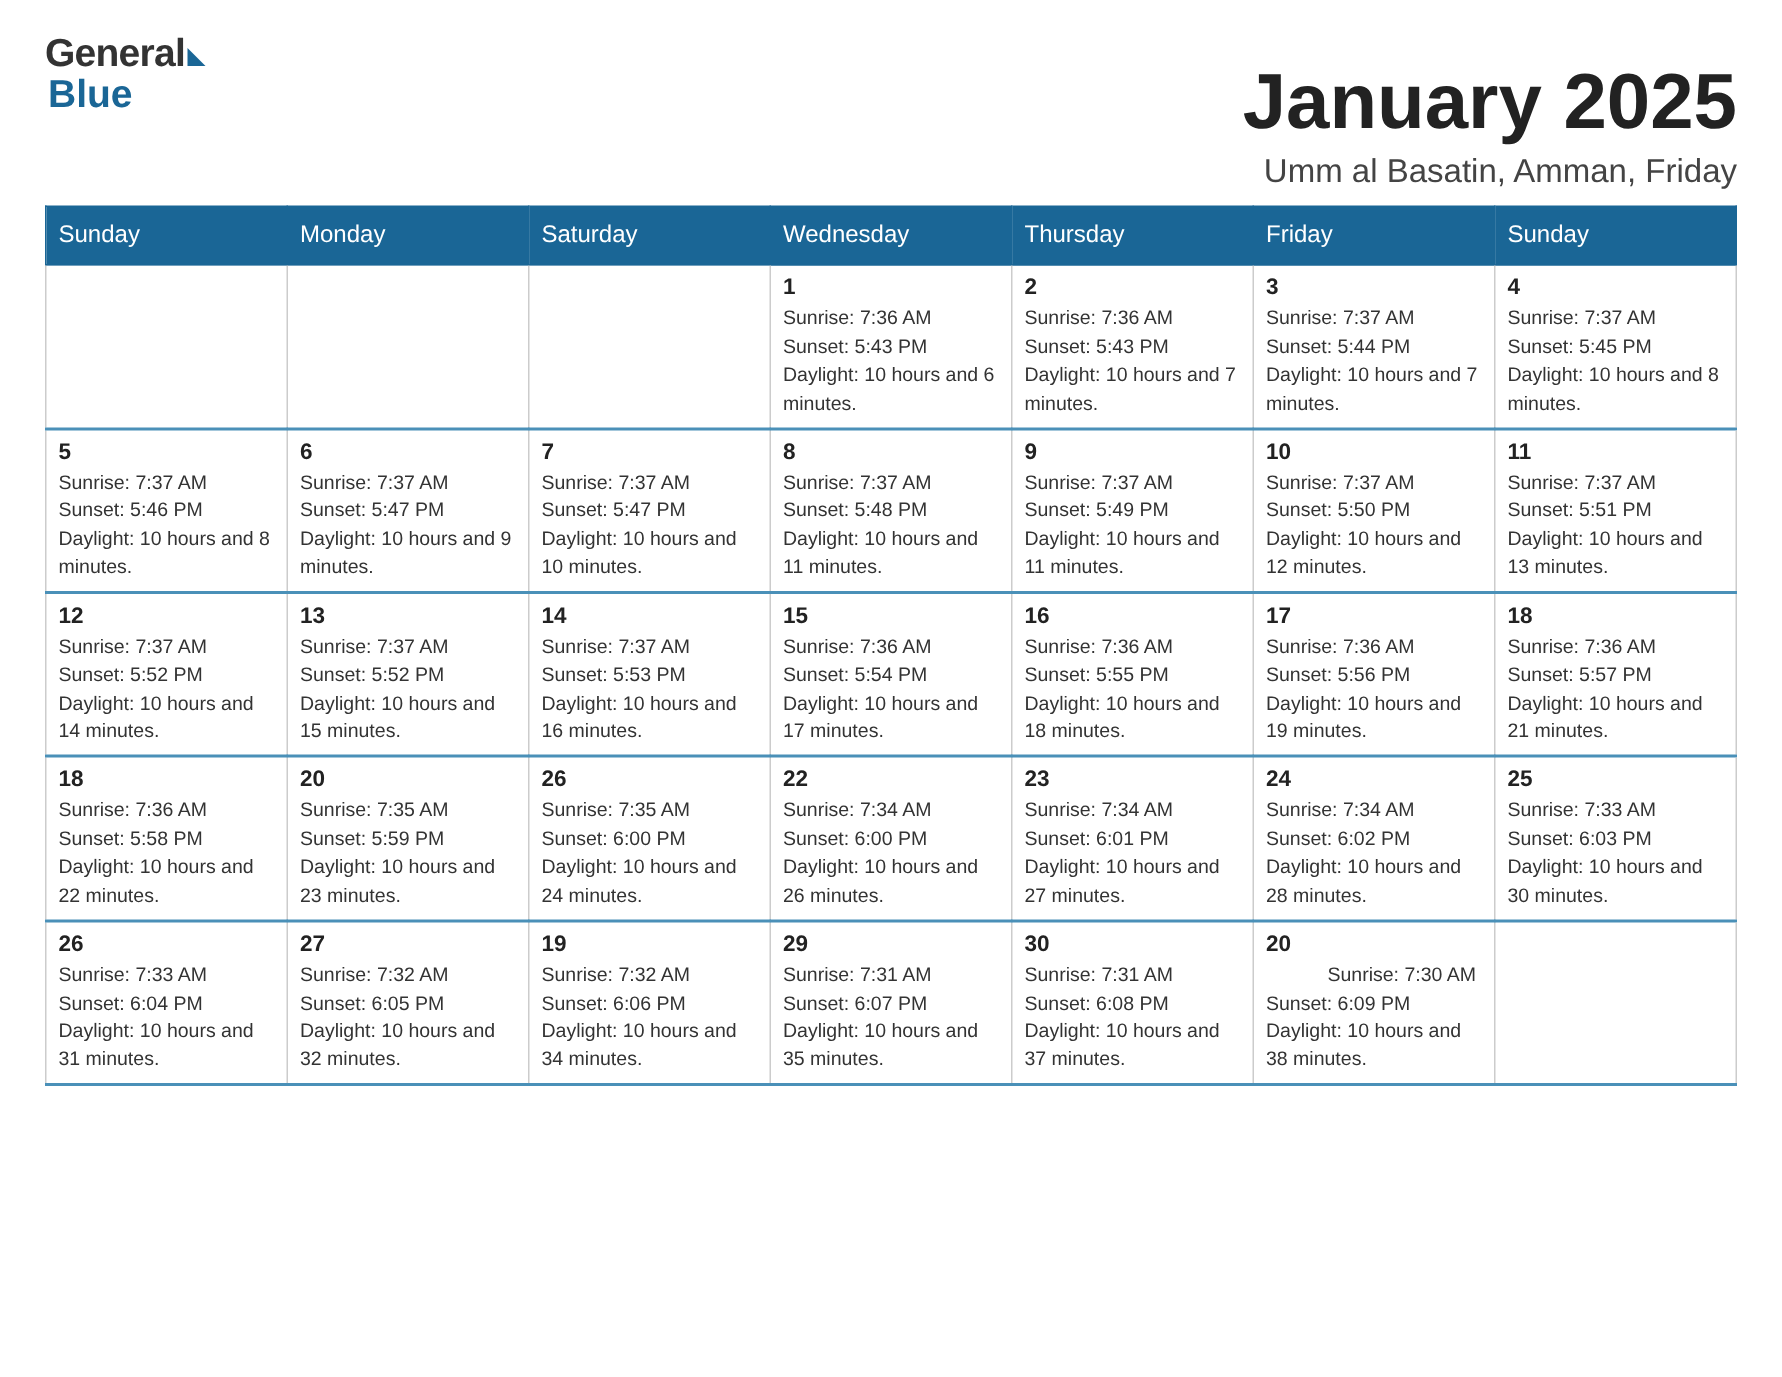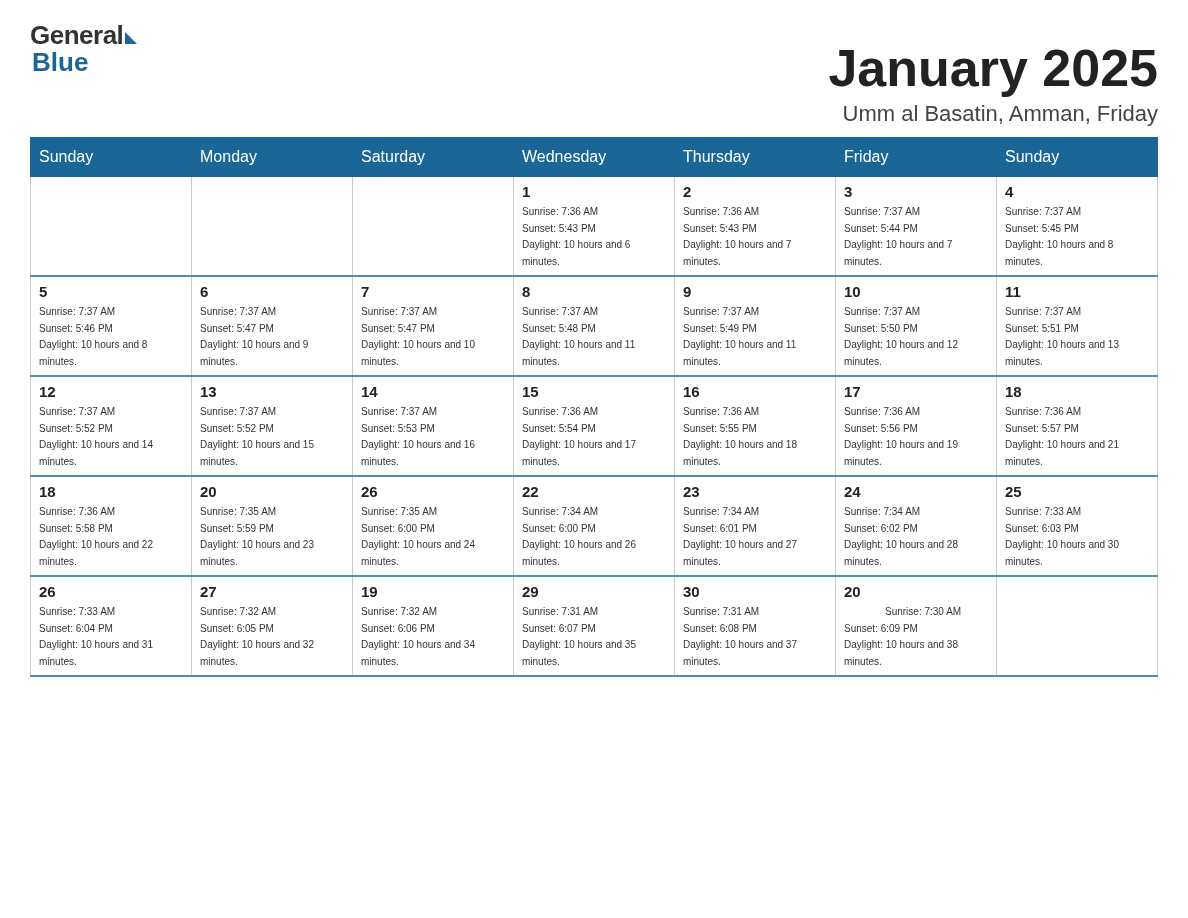--- a/index.html
+++ b/index.html
@@ -88,21 +88,21 @@
       min-height: 90px;
     }
     .calendar tbody tr td .day-num {
       font-size: 15px;
       font-weight: bold;
       color: #222;
       display: block;
       margin-bottom: 3px;
     }
     .calendar tbody tr td .day-info {
-      font-size: 10px;
+      font-size: 13px;
       color: #333;
       line-height: 1.45;
     }
     .calendar tbody tr td.empty {
       background: #fff;
     }
     .calendar tbody tr {
       border-bottom: 2px solid #4a90b8;
     }
   </style>

